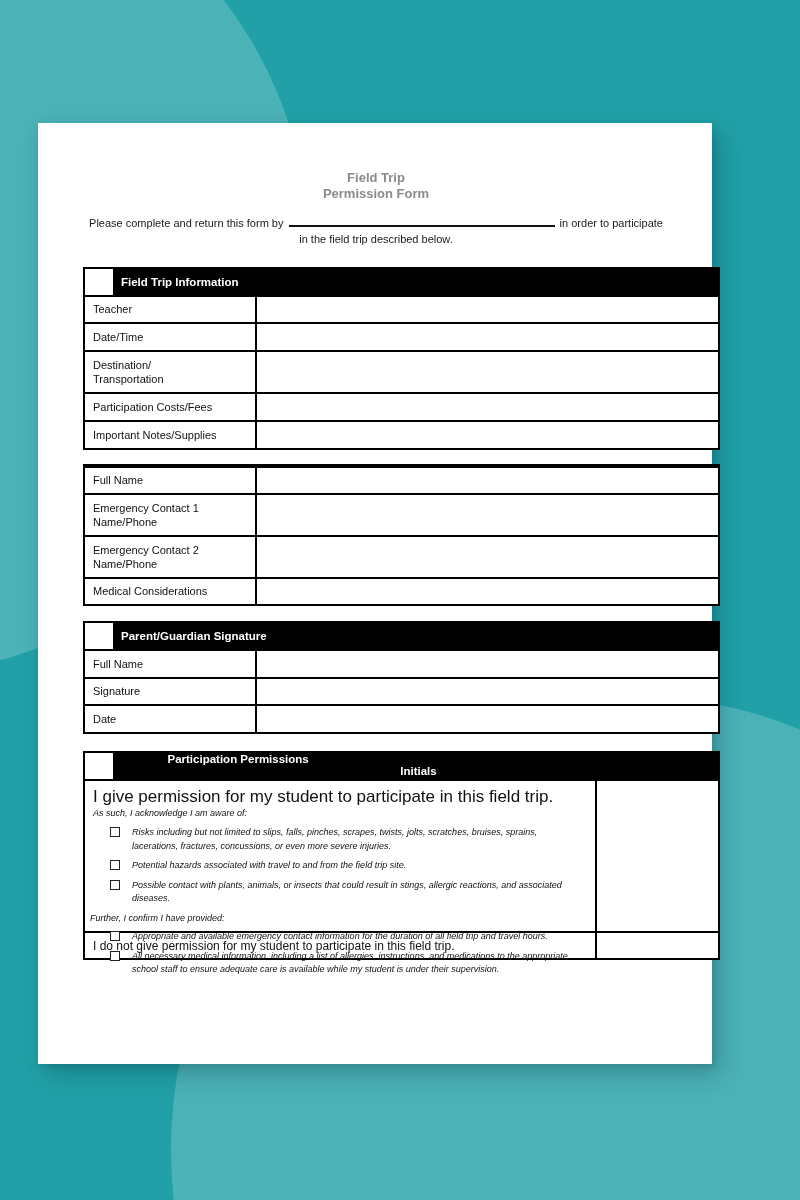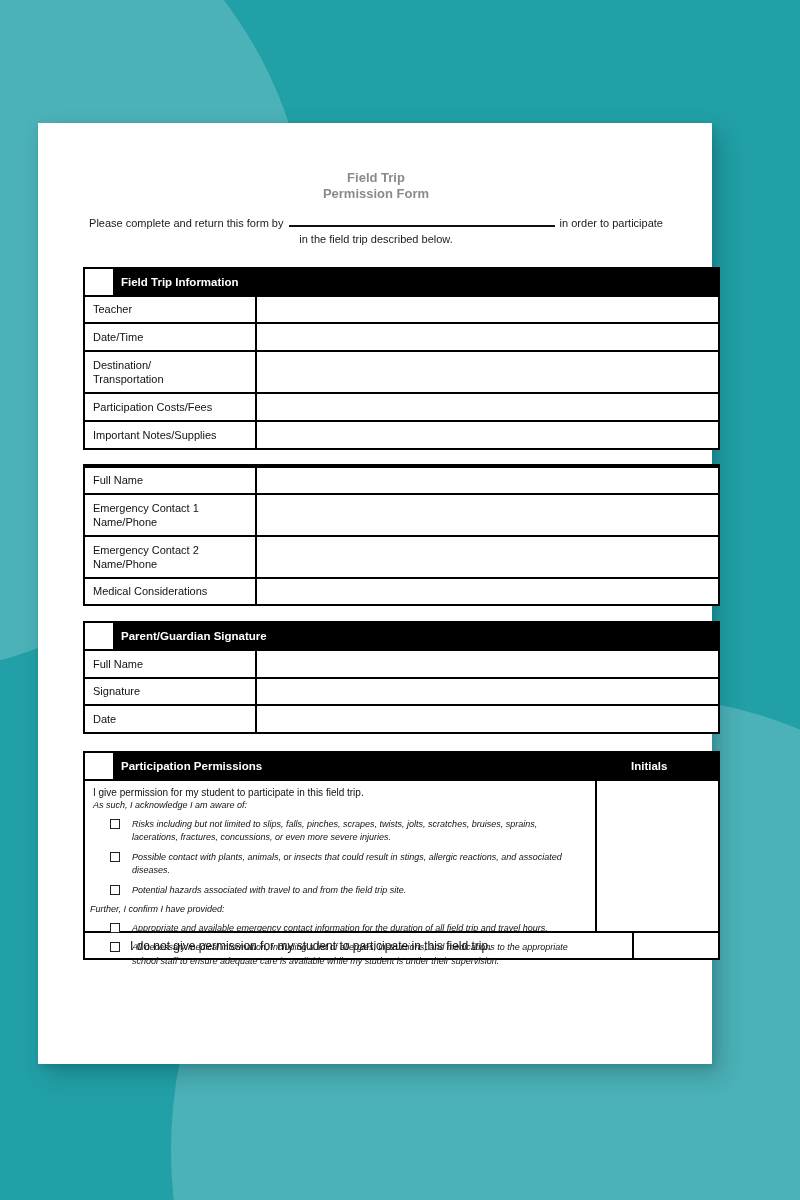--- a/index.html
+++ b/index.html
@@ -40,36 +40,36 @@
     display:flex; align-items:center; padding:2px 8px;
     font-size:11px; line-height:1.3; white-space:pre-line; color:#111;
   }
   .tbl-value { flex:1; background:#fff; }
 
   .t1 { margin-top:19px; }
   .t2 { margin-top:14px; }
   .t3 { margin-top:15px; }
   .t4 { margin-top:17px; }
 
-  .perm-header { padding-left:0; }
+  .perm-header { padding-left:0;flex-direction:column; }
   .perm-header .hdr-main { width:512px; padding-left:8px; }
   .perm-header .hdr-initials { padding-left:6px; }
   .perm-body { display:flex; border-top:2px solid #000; height:152px; }
   .perm-main { width:512px; border-right:2px solid #000; padding-bottom:4px; }
   .initials-cell { flex:1; }
-  .perm-statement { font-size:10px; padding:6px 0 0 8px; line-height:1.2; }
+  .perm-statement { font-size:17px; padding:6px 0 0 8px; line-height:1.2; }
   .perm-sub { font-style:italic; font-size:9px; padding-left:8px; margin-top:1px; line-height:1.3; }
   .perm-sub.further { padding-left:5px; margin-top:7px; }
   .perm-item { display:flex; margin-top:6px; }
   .cb {
     width:10px; height:10px; border:1.6px solid #222; background:#fff;
     flex:none; margin:1px 12px 0 25px;
   }
   .perm-item-text { font-style:italic; font-size:9px; line-height:1.5; padding-right:10px; color:#111; }
-  .perm-deny { display:flex; border-top:2px solid #000; height:27px;padding-left:37px; }
+  .perm-deny { display:flex; border-top:2px solid #000; height:27px; }
   .deny-main {
     width:512px; border-right:2px solid #000;
     display:flex; align-items:center; padding-left:8px; font-size:12px;
   }
 </style>
 </head>
 <body>
 
 <div class="blob blob-tl"></div>
 <div class="blob blob-br"></div>
@@ -162,25 +162,25 @@
     <div class="perm-body">
       <div class="perm-main">
         <div class="perm-statement">I give permission for my student to participate in this field trip.</div>
         <div class="perm-sub">As such, I acknowledge I am aware of:</div>
         <div class="perm-item">
           <span class="cb"></span>
           <div class="perm-item-text">Risks including but not limited to slips, falls, pinches, scrapes, twists, jolts, scratches, bruises, sprains, lacerations, fractures, concussions, or even more severe injuries.</div>
         </div>
         <div class="perm-item">
           <span class="cb"></span>
-          <div class="perm-item-text">Possible contact with plants, animals, or insects that could result in stings, allergic reactions, and associated diseases.</div>
+          <div class="perm-item-text">Potential hazards associated with travel to and from the field trip site.</div>
         </div>
         <div class="perm-item">
           <span class="cb"></span>
-          <div class="perm-item-text">Potential hazards associated with travel to and from the field trip site.</div>
+          <div class="perm-item-text">Possible contact with plants, animals, or insects that could result in stings, allergic reactions, and associated diseases.</div>
         </div>
         <div class="perm-sub further">Further, I confirm I have provided:</div>
         <div class="perm-item">
           <span class="cb"></span>
           <div class="perm-item-text">Appropriate and available emergency contact information for the duration of all field trip and travel hours.</div>
         </div>
         <div class="perm-item">
           <span class="cb"></span>
           <div class="perm-item-text">All necessary medical information, including a list of allergies, instructions, and medications to the appropriate school staff to ensure adequate care is available while my student is under their supervision.</div>
         </div>

